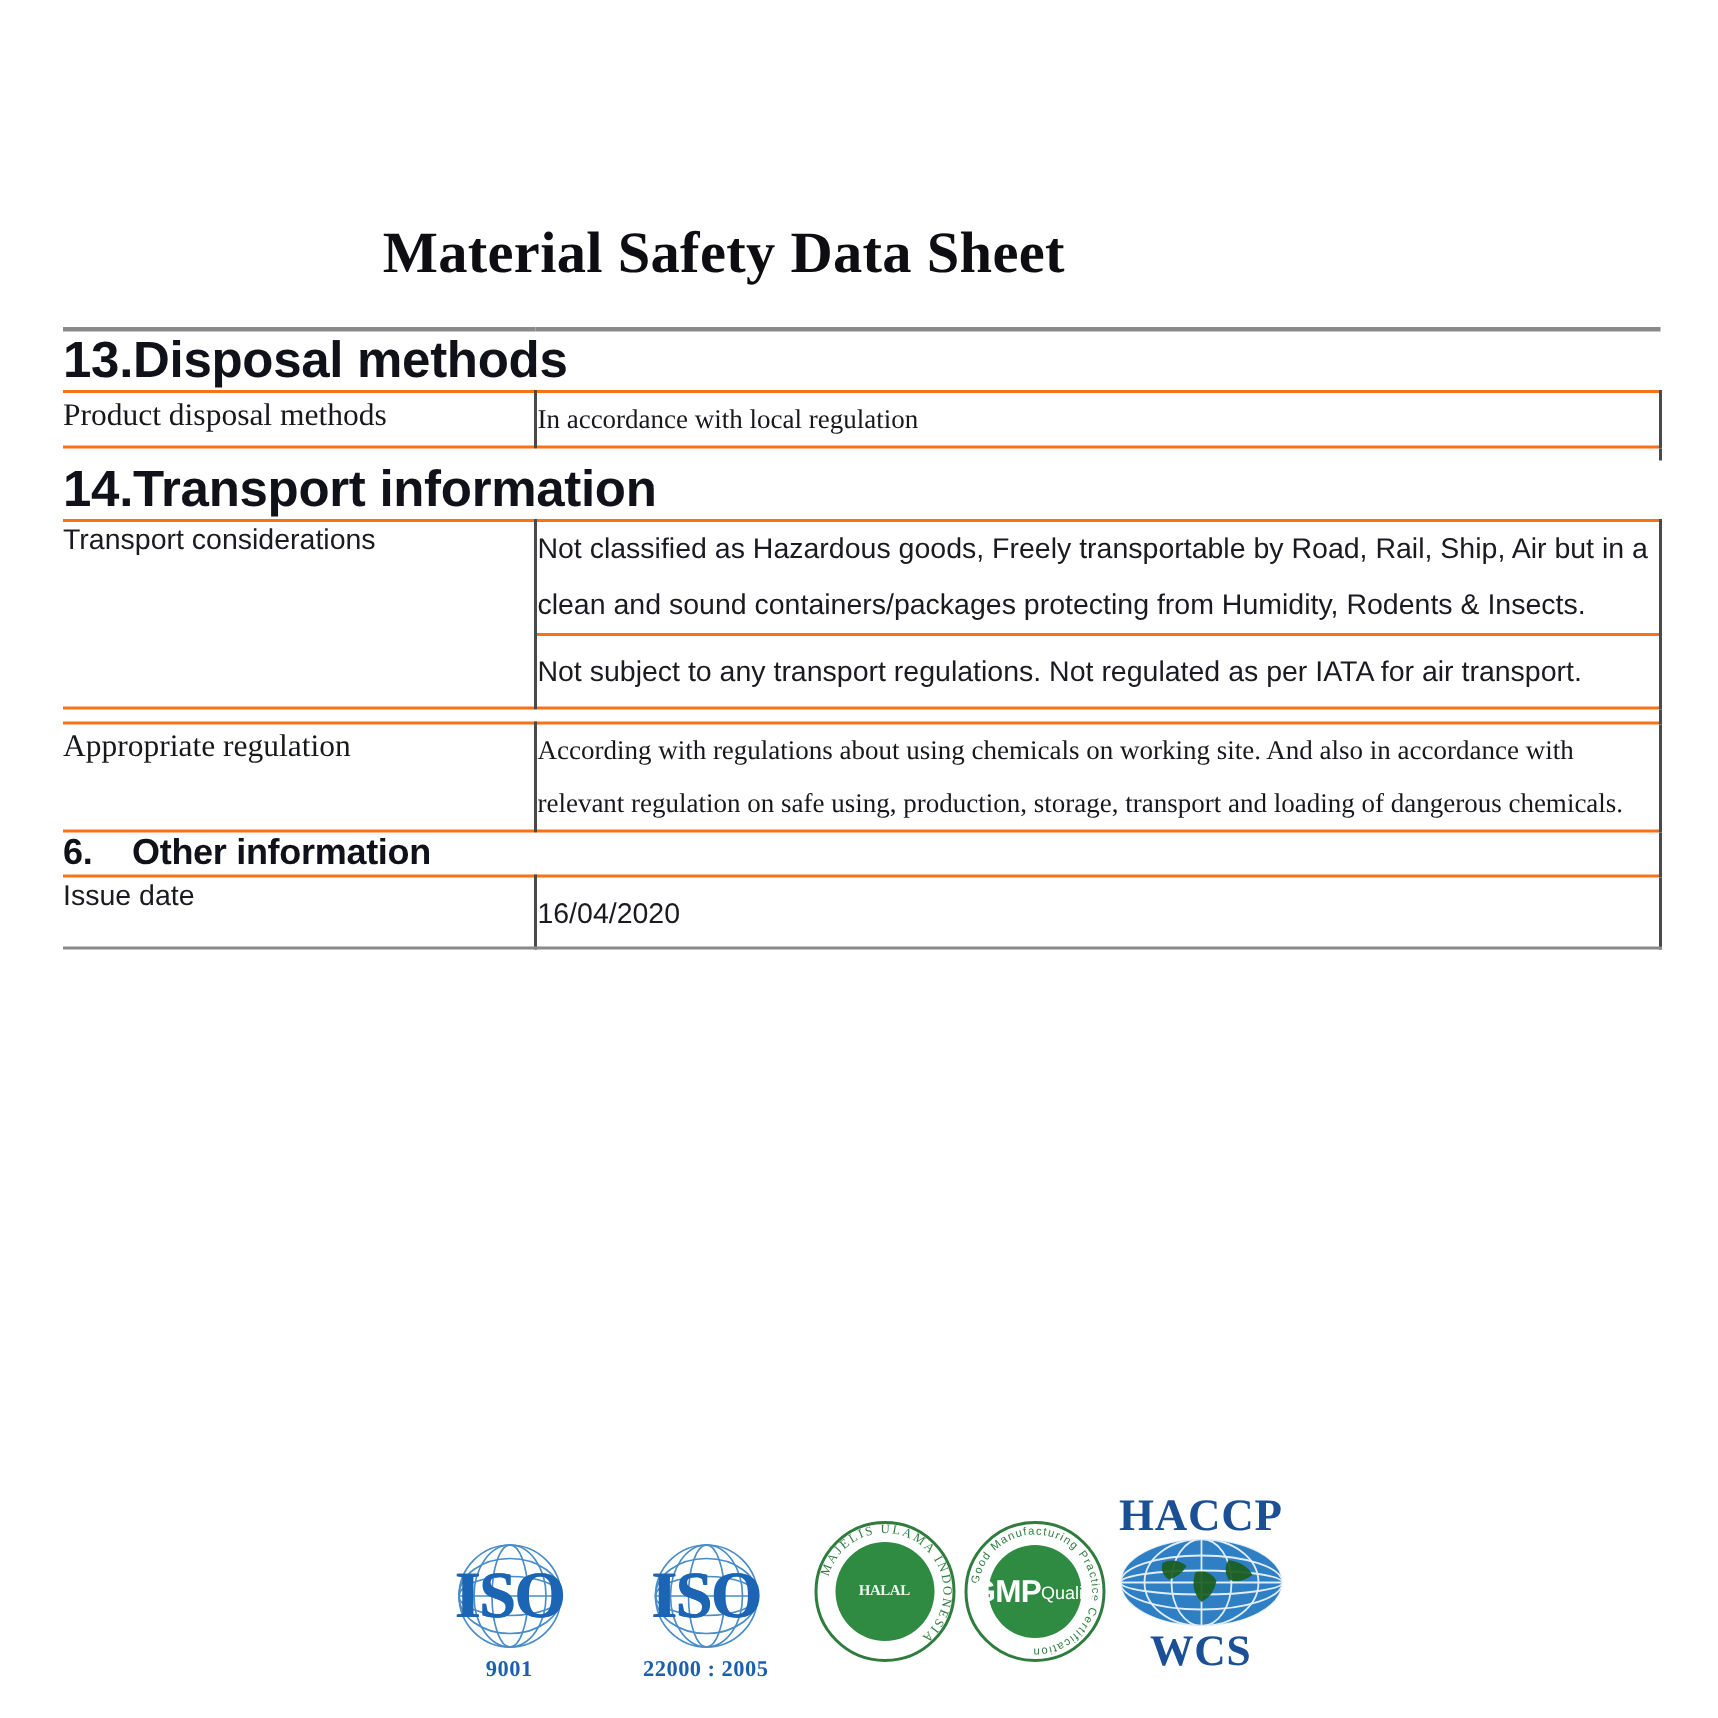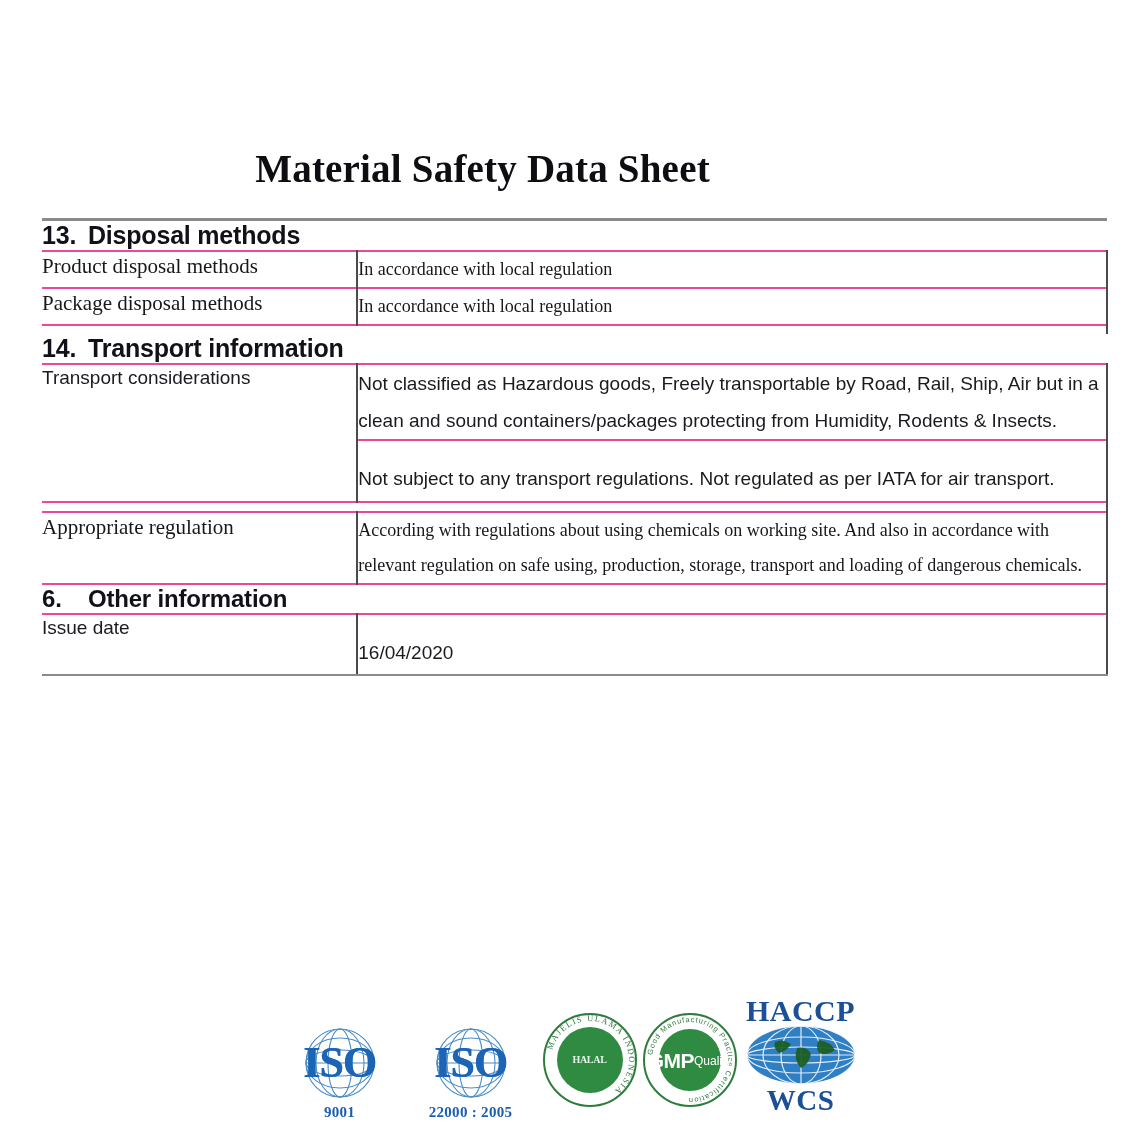--- a/index.html
+++ b/index.html
@@ -37,39 +37,39 @@
     border-collapse: collapse;
     table-layout: fixed;
   }
   .sds-table td {
     vertical-align: top;
     padding: 0;
   }
 
   
   .rule-top   { border-top: 3px solid #8a8a8a; }
-  .rule-thin  { border-top: 2px solid #ec4899; }
+  .rule-thin  { border-top: 2px solid #f97316; }
   .rule-bot   { border-bottom: 2px solid #8a8a8a; }
 
   
   .edge-right { border-right: 2px solid #4a4a4a; }
   
   .col-div    { border-right: 2px solid #4a4a4a; }
 
   .col-label { width: 315px; }
   .col-value { width: 749px; }
 
   
   .sec-head-cell {
     padding: 20px 0 18px 6px;
   }
   .sec-head {
     font-family: "Liberation Sans", sans-serif;
     font-weight: bold;
-    font-size: 25px;
+    font-size: 34px;
     color: #111119;
     letter-spacing: -0.2px;
     display: flex;
     align-items: baseline;
   }
   .sec-num { min-width: 46px; display: inline-block; }
 
   .sec-head-inline {
     padding: 10px 0 10px 6px;
   }
@@ -97,21 +97,21 @@
     line-height: 1.35;
     color: #1a1a20;
   }
   .cell-value-sans {
     font-family: "Liberation Sans", sans-serif;
     font-size: 19px;
     padding: 9px 10px 9px 14px;
     line-height: 1.95;
     color: #1a1a20;
   }
-  .cell-value-sans.tight { line-height: 1.5; padding-top: 24px; padding-bottom: 7px; }
+  .cell-value-sans.tight { line-height: 1.5; padding-top: 11px; padding-bottom: 7px; }
   .cell-blank { padding: 0; }
 
   
   .logo-strip {
     position: absolute;
     left: 0; top: 968px;
     width: 1145px;
     display: flex;
     justify-content: center;
     align-items: flex-end;
@@ -219,24 +219,20 @@
             <span>Disposal methods</span>
           </div>
         </td>
       </tr>
 
       <tr>
         <td class="cell-label-serif rule-thin col-div">Product disposal methods</td>
         <td class="cell-value-serif rule-thin edge-right">In accordance with local regulation</td>
       </tr>
 
-      <tr>
-        <td class="cell-label-serif rule-thin col-div">Package disposal methods</td>
-        <td class="cell-value-serif rule-thin edge-right">In accordance with local regulation</td>
-      </tr>
 
       <tr>
         <td class="cell-blank rule-thin" style="height:8px"></td>
         <td class="cell-blank rule-thin col-div" style="height:8px; border-right:2px solid #4a4a4a;"></td>
       </tr>
 
       <tr>
         <td class="sec-head-cell" colspan="2">
           <div class="sec-head">
             <span class="sec-num">14.</span>

